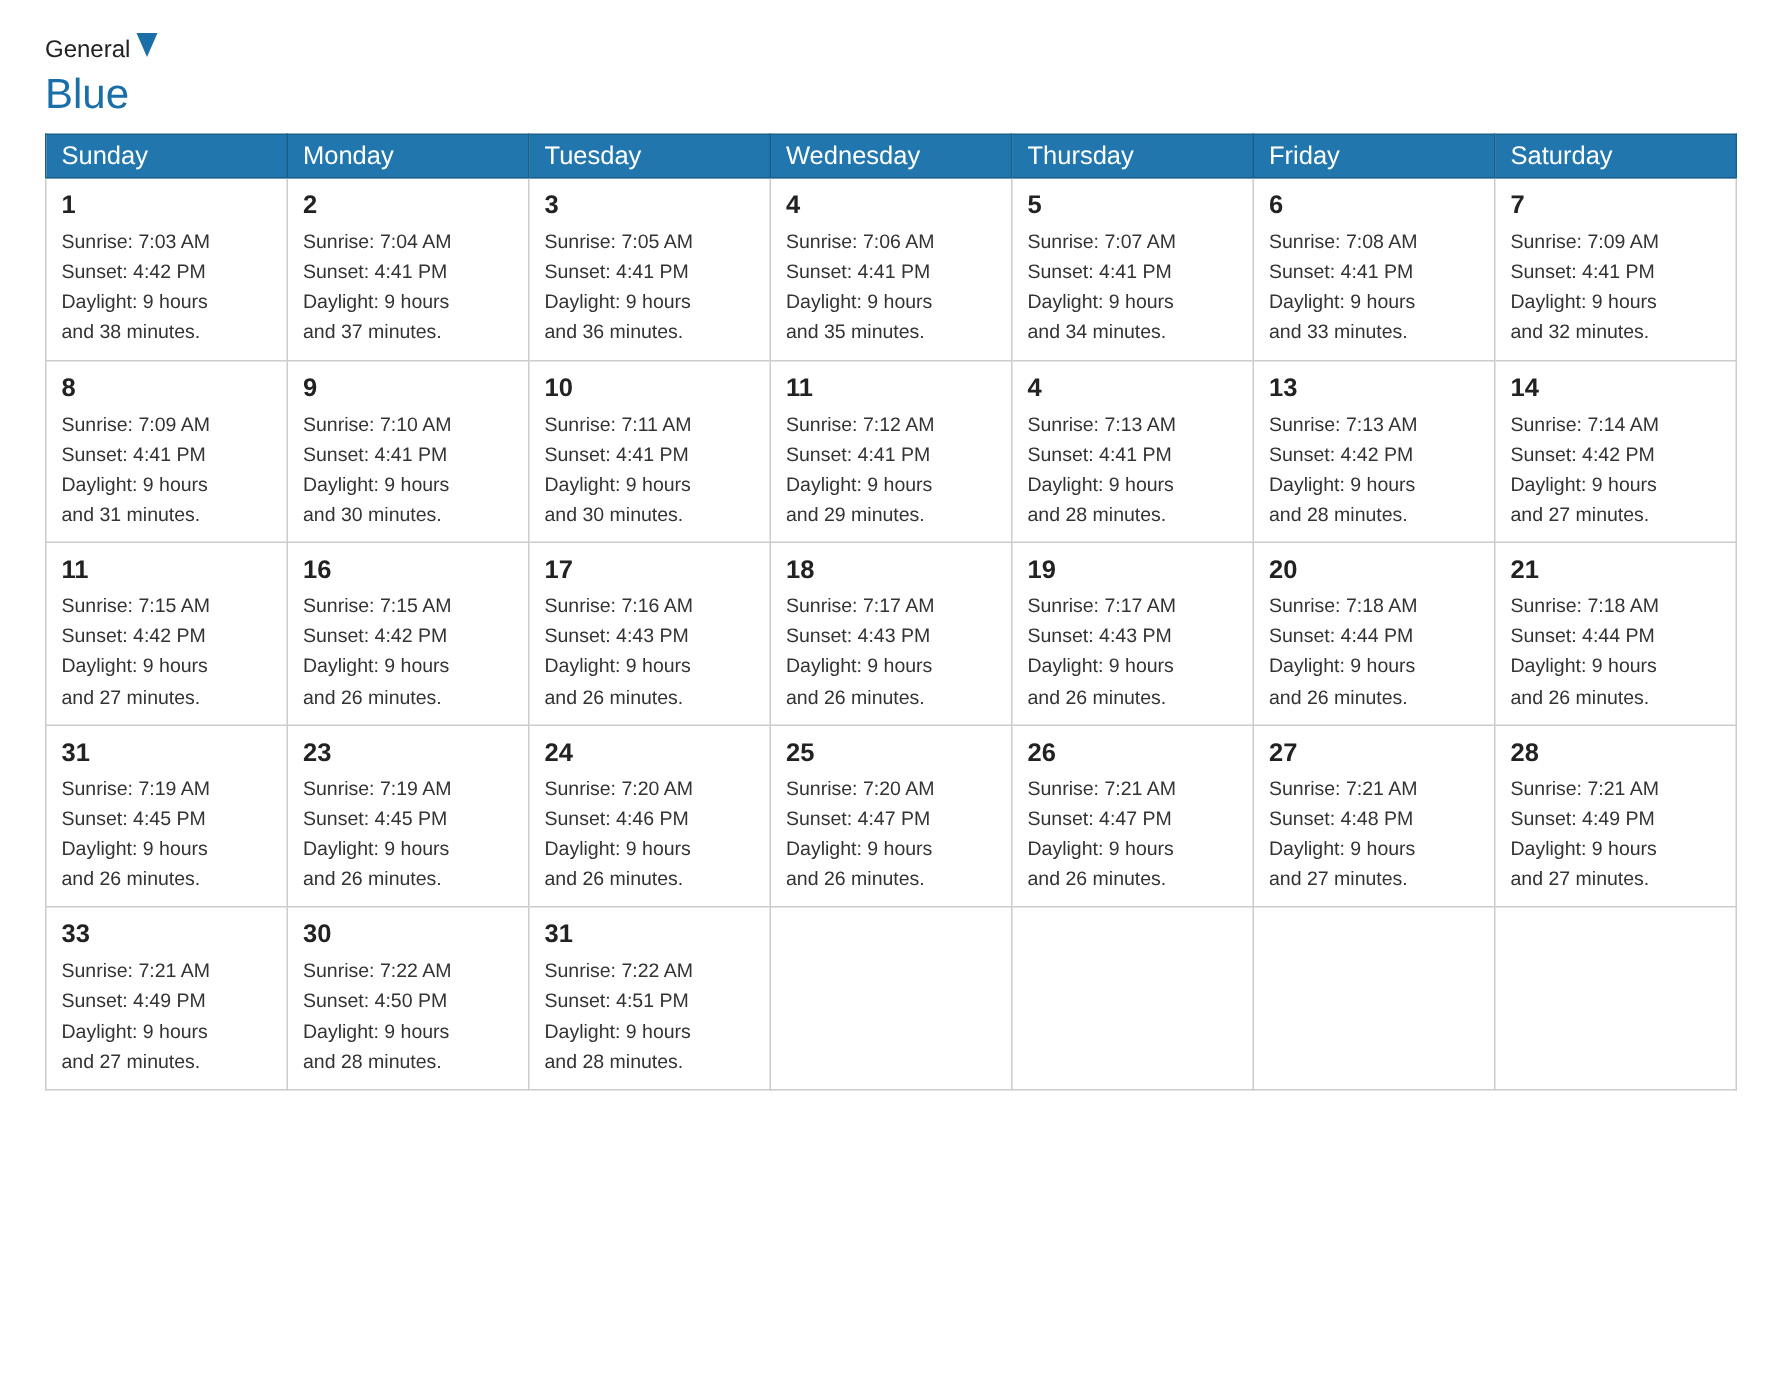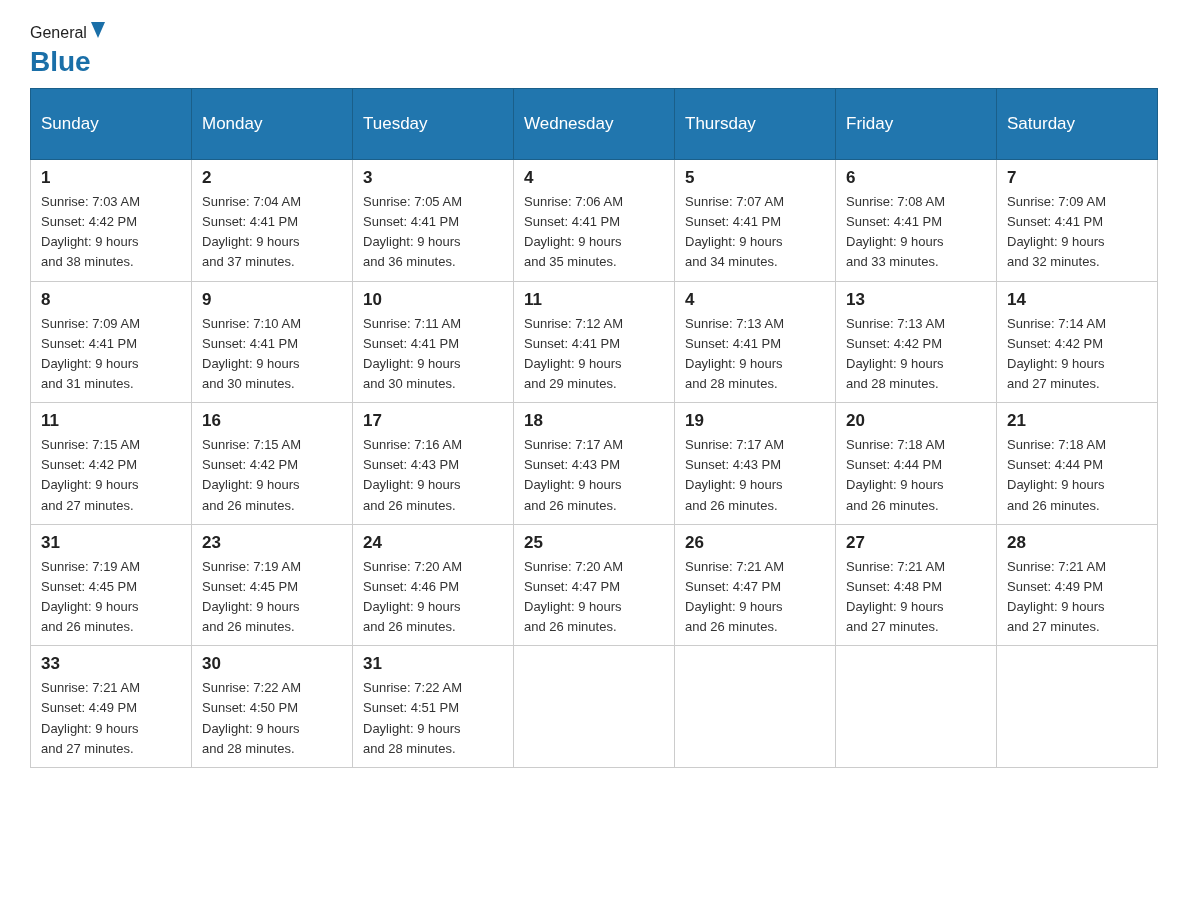--- a/index.html
+++ b/index.html
@@ -19,21 +19,21 @@
     }
     .logo {
       display: flex;
       flex-direction: column;
       align-items: flex-start;
     }
     .logo-general { color: #222; }
     .logo-blue {
       color: #1a6fa8;
       font-size: 28px;
-      font-weight: bold;
+      font-weight: normal;
     }
     .title-block {
       text-align: right;
     }
     .month-title {
       font-size: 52px;
       font-weight: 300;
       color: #222;
       line-height: 1.1;
     }
@@ -43,21 +43,21 @@
       margin-top: 4px;
     }
     .calendar {
       width: 100%;
       border-collapse: collapse;
       margin-top: 10px;
     }
     .calendar th {
       background-color: #2176ae;
       color: #fff;
-      padding: 25px 10px;
+      padding: 4px 10px;
       text-align: left;
       font-size: 17px;
       font-weight: normal;
       border: 1px solid #1a5f8a;
       margin-top: 48px;
     }
     .calendar td {
       vertical-align: top;
       padding: 8px 10px;
       border: 1px solid #ccc;

